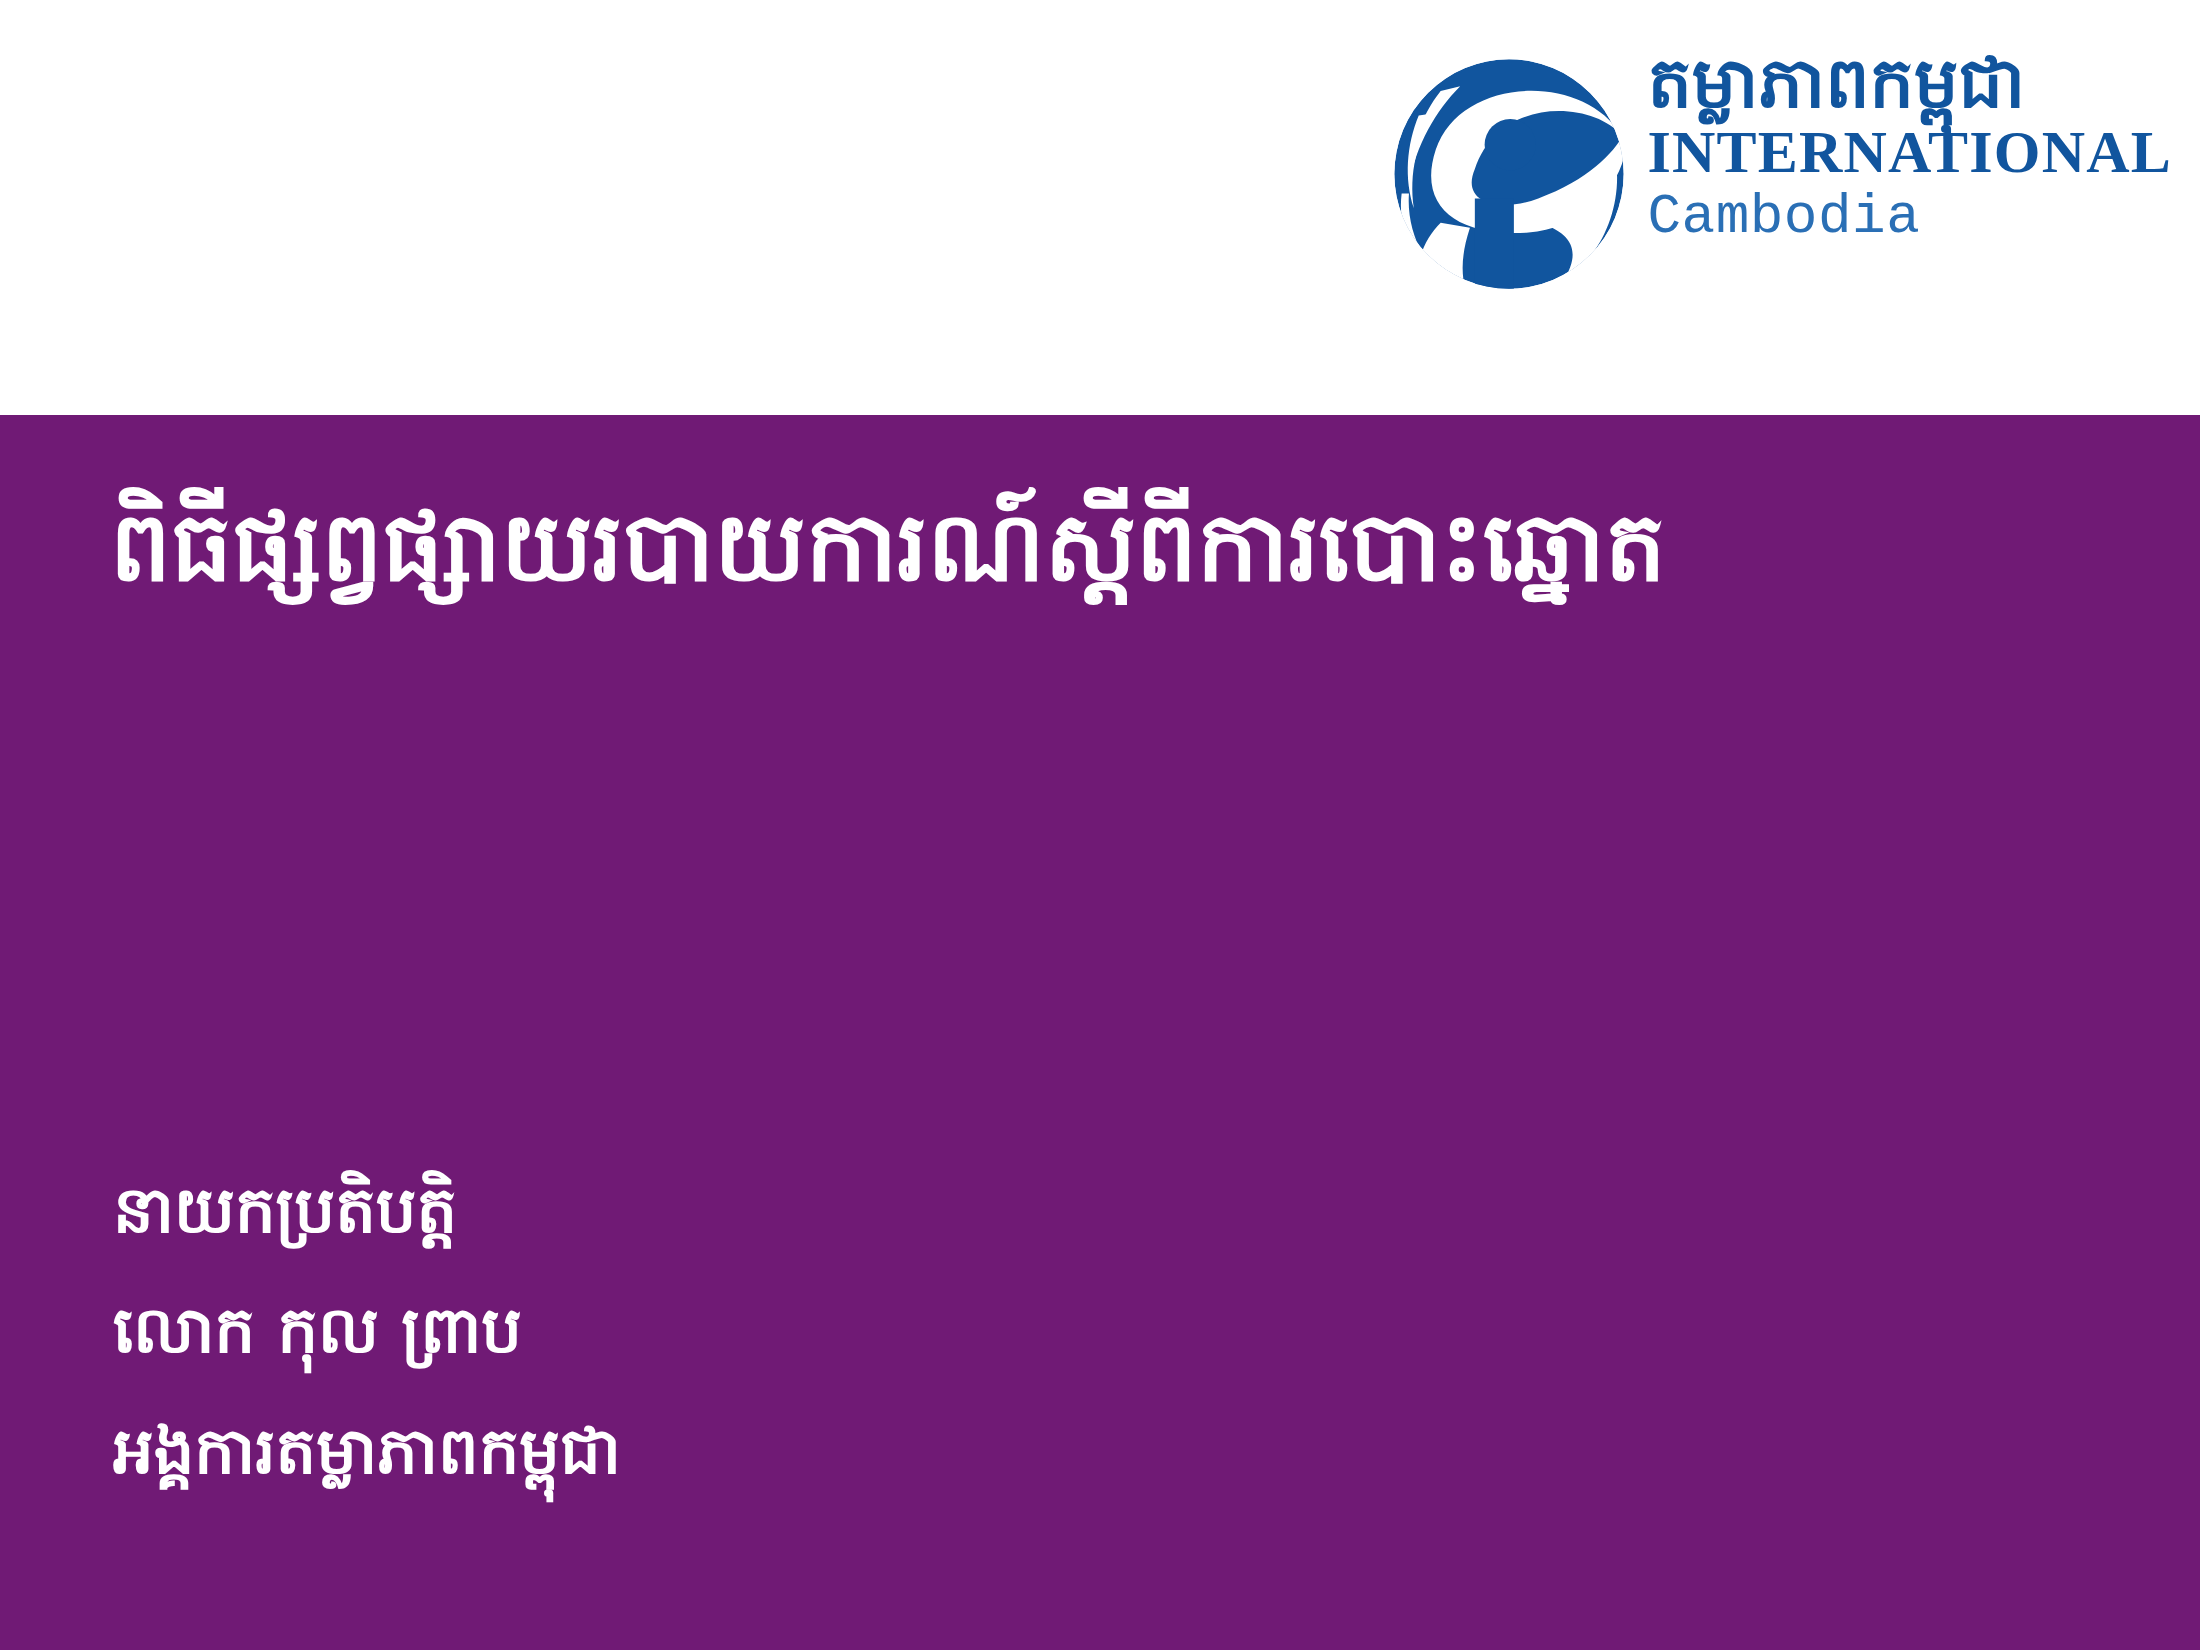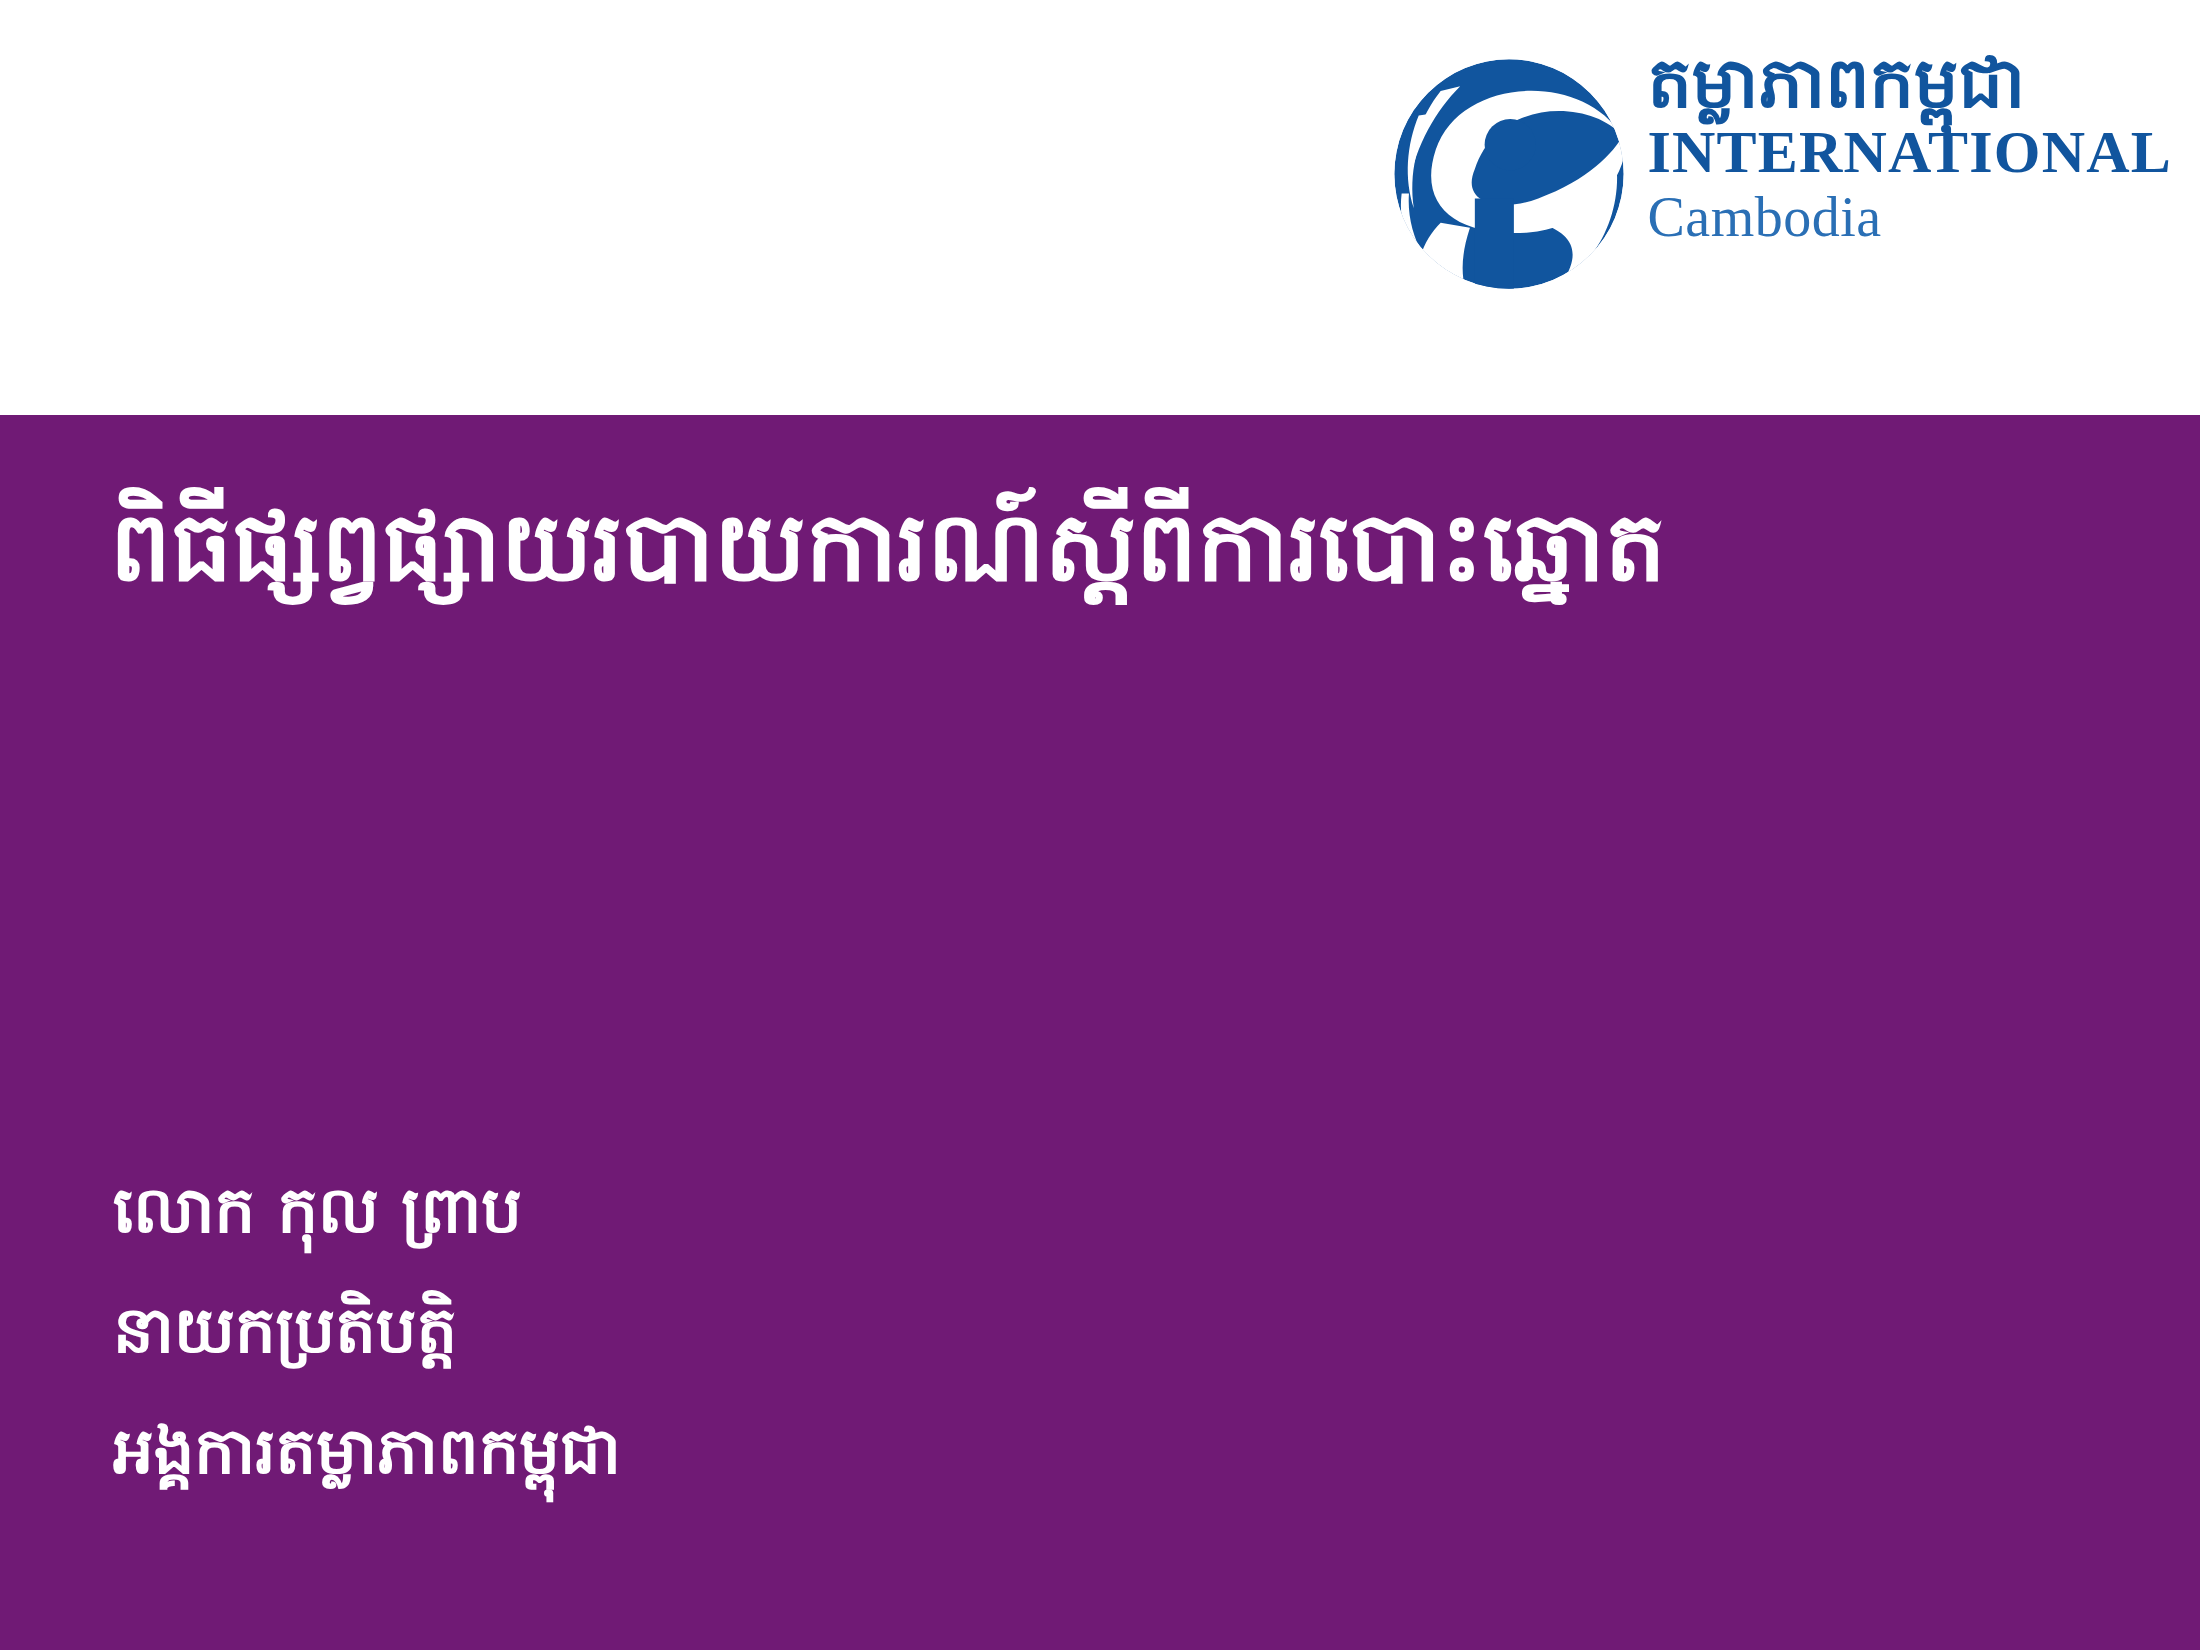--- a/index.html
+++ b/index.html
@@ -68,21 +68,21 @@
     font-weight: 700;
     font-size: 60px;
     line-height: 1.03;
     letter-spacing: 1.5px;
     white-space: nowrap;
   }
   .logo-en-2 { letter-spacing: 1.2px; font-family: Liberation Serif, serif; }
 
   .logo-sub {
     color: #2A6FB5;
-    font-family: Liberation Serif, serif;
+    font-family: Liberation Mono, monospace;
     font-weight: 400;
     font-size: 56px;
     line-height: 1.1;
     letter-spacing: 0.5px;
     margin-top: 4px;
     white-space: nowrap;
   }
 
   
   #body-panel {
@@ -168,20 +168,20 @@
     </div>
   </div>
 
   <div id="body-panel">
 
     <div id="title-block">
       <div class="title-line">ពិធីផ្សព្វផ្សាយរបាយការណ៍ស្ដីពីការបោះឆ្នោត</div>
     </div>
 
     <div id="presenter-block">
+      <div class="presenter-line">នាយកប្រតិបត្តិ</div>
       <div class="presenter-line">លោក កុល ព្រាប</div>
-      <div class="presenter-line">នាយកប្រតិបត្តិ</div>
       <div class="presenter-line">អង្គការតម្លាភាពកម្ពុជា</div>
     </div>
 
   </div>
 
 </div>
 
 </body></html>

